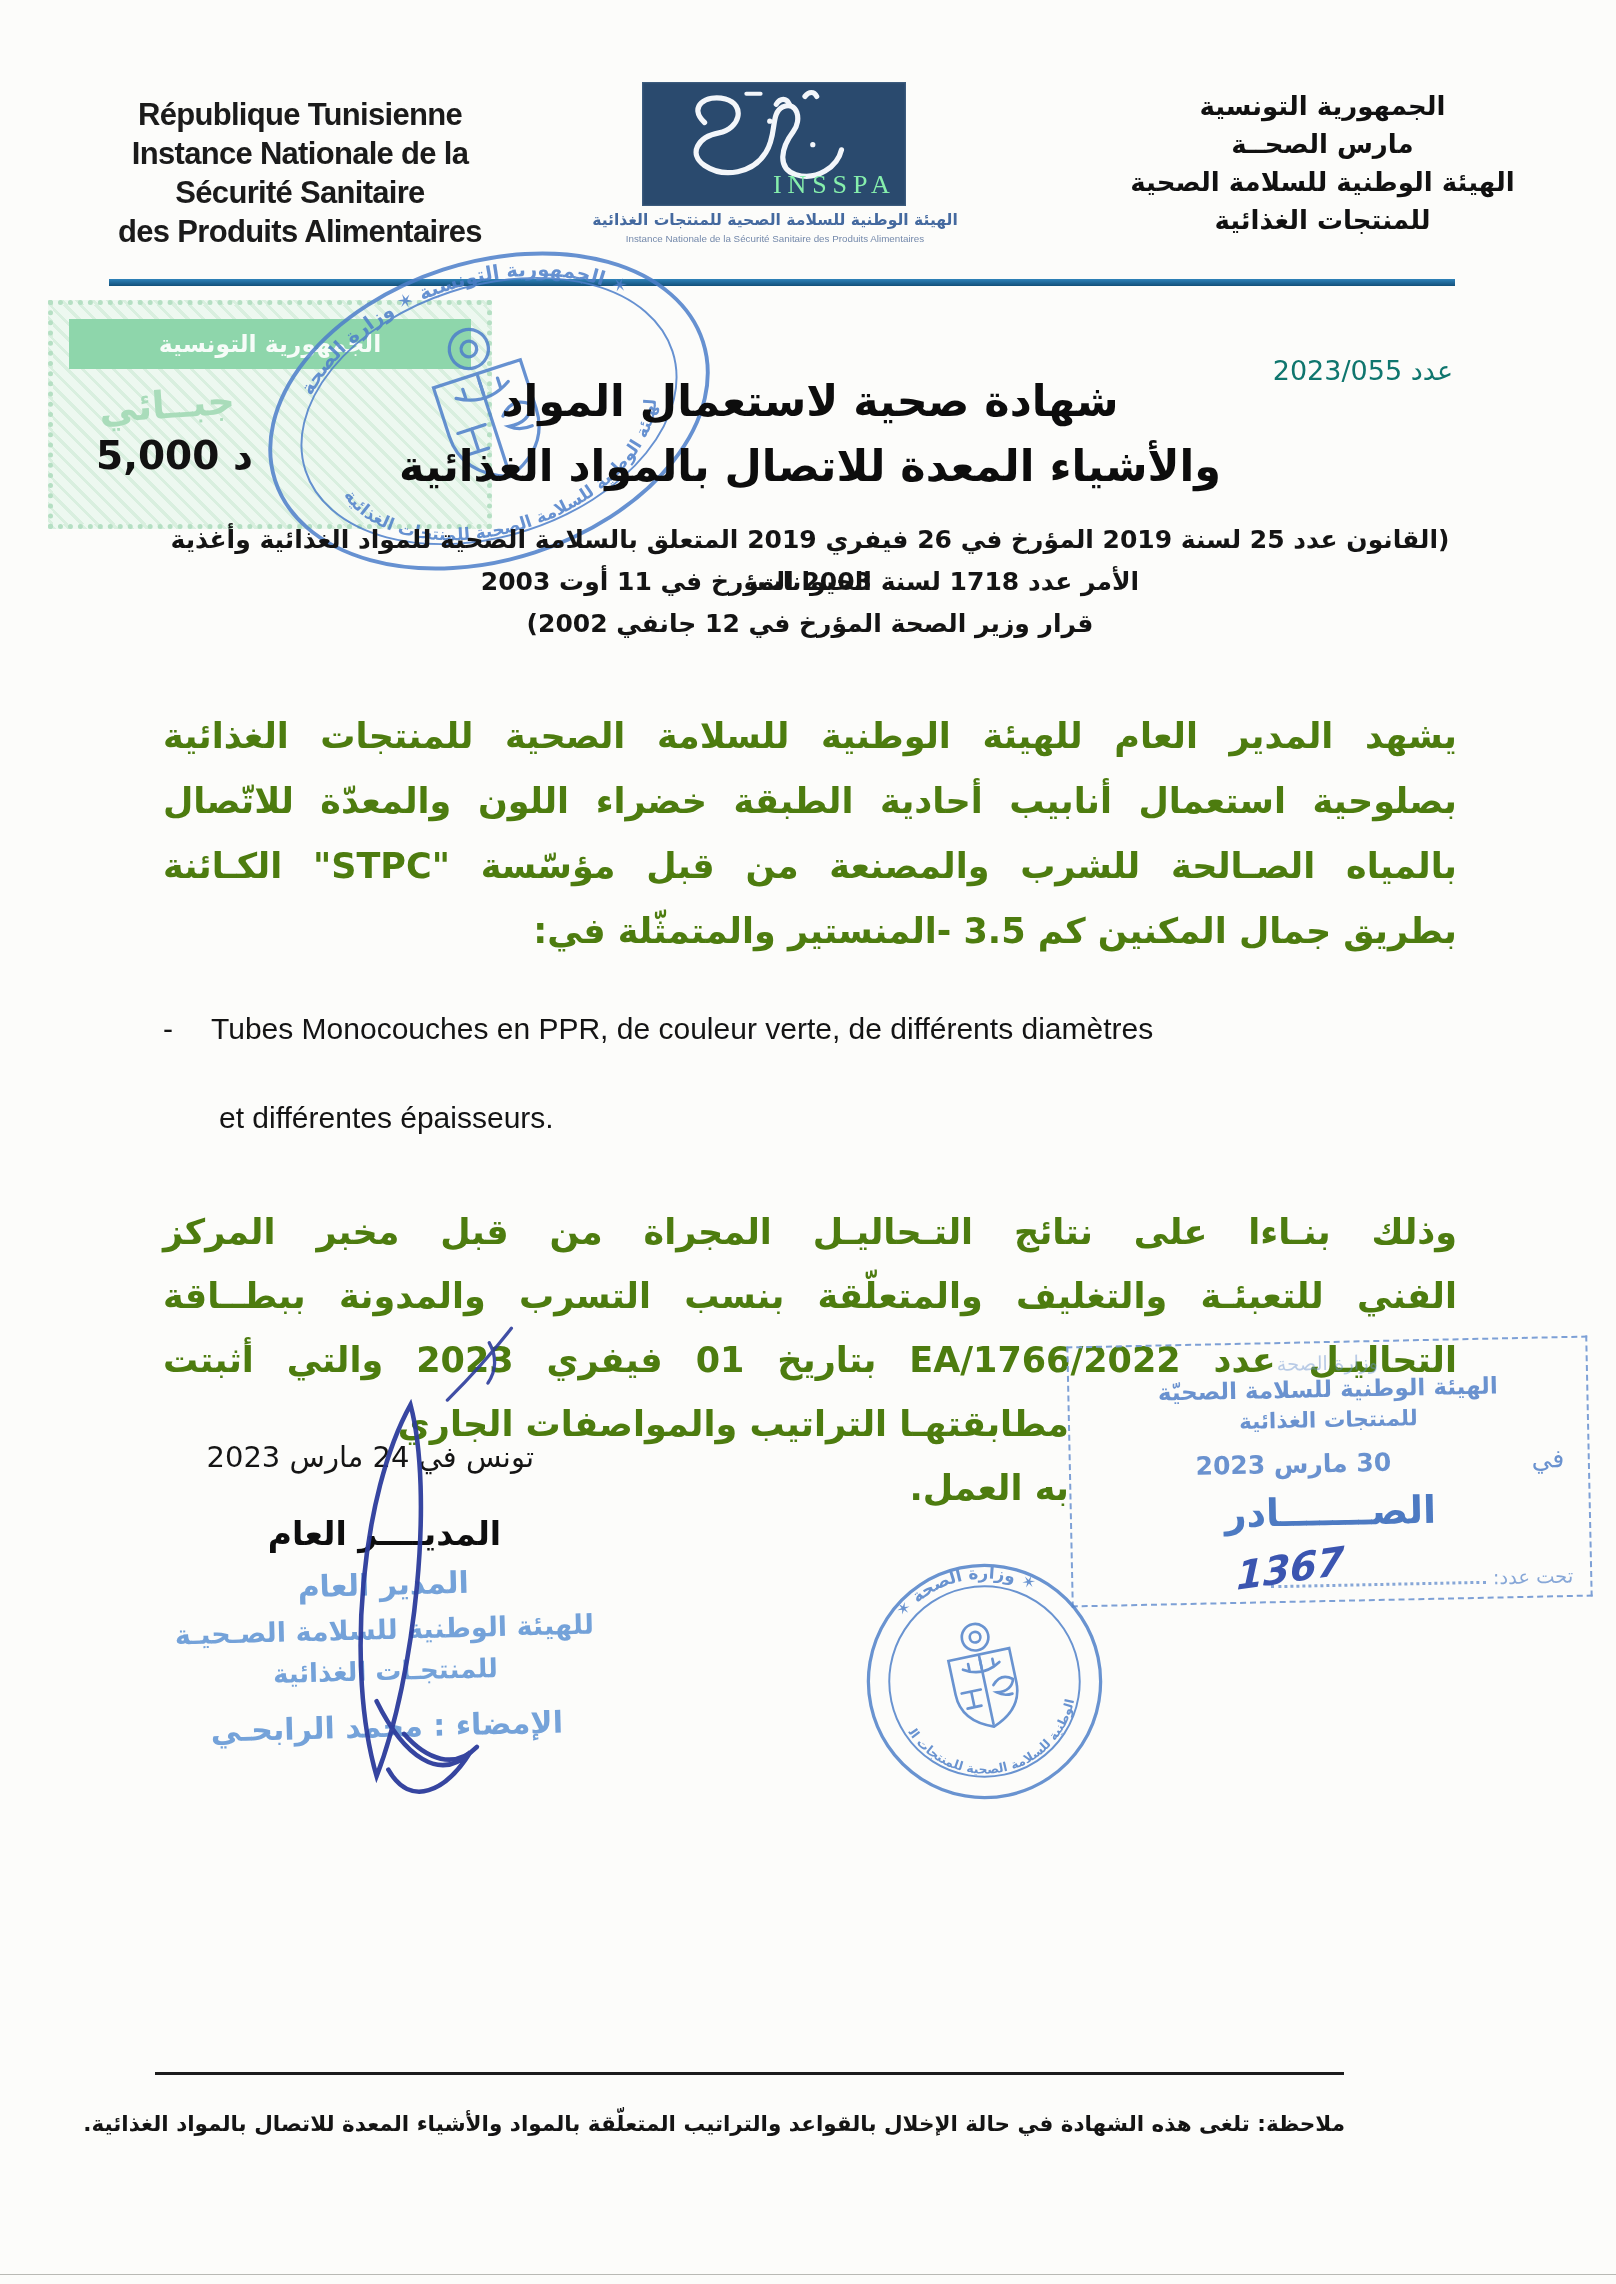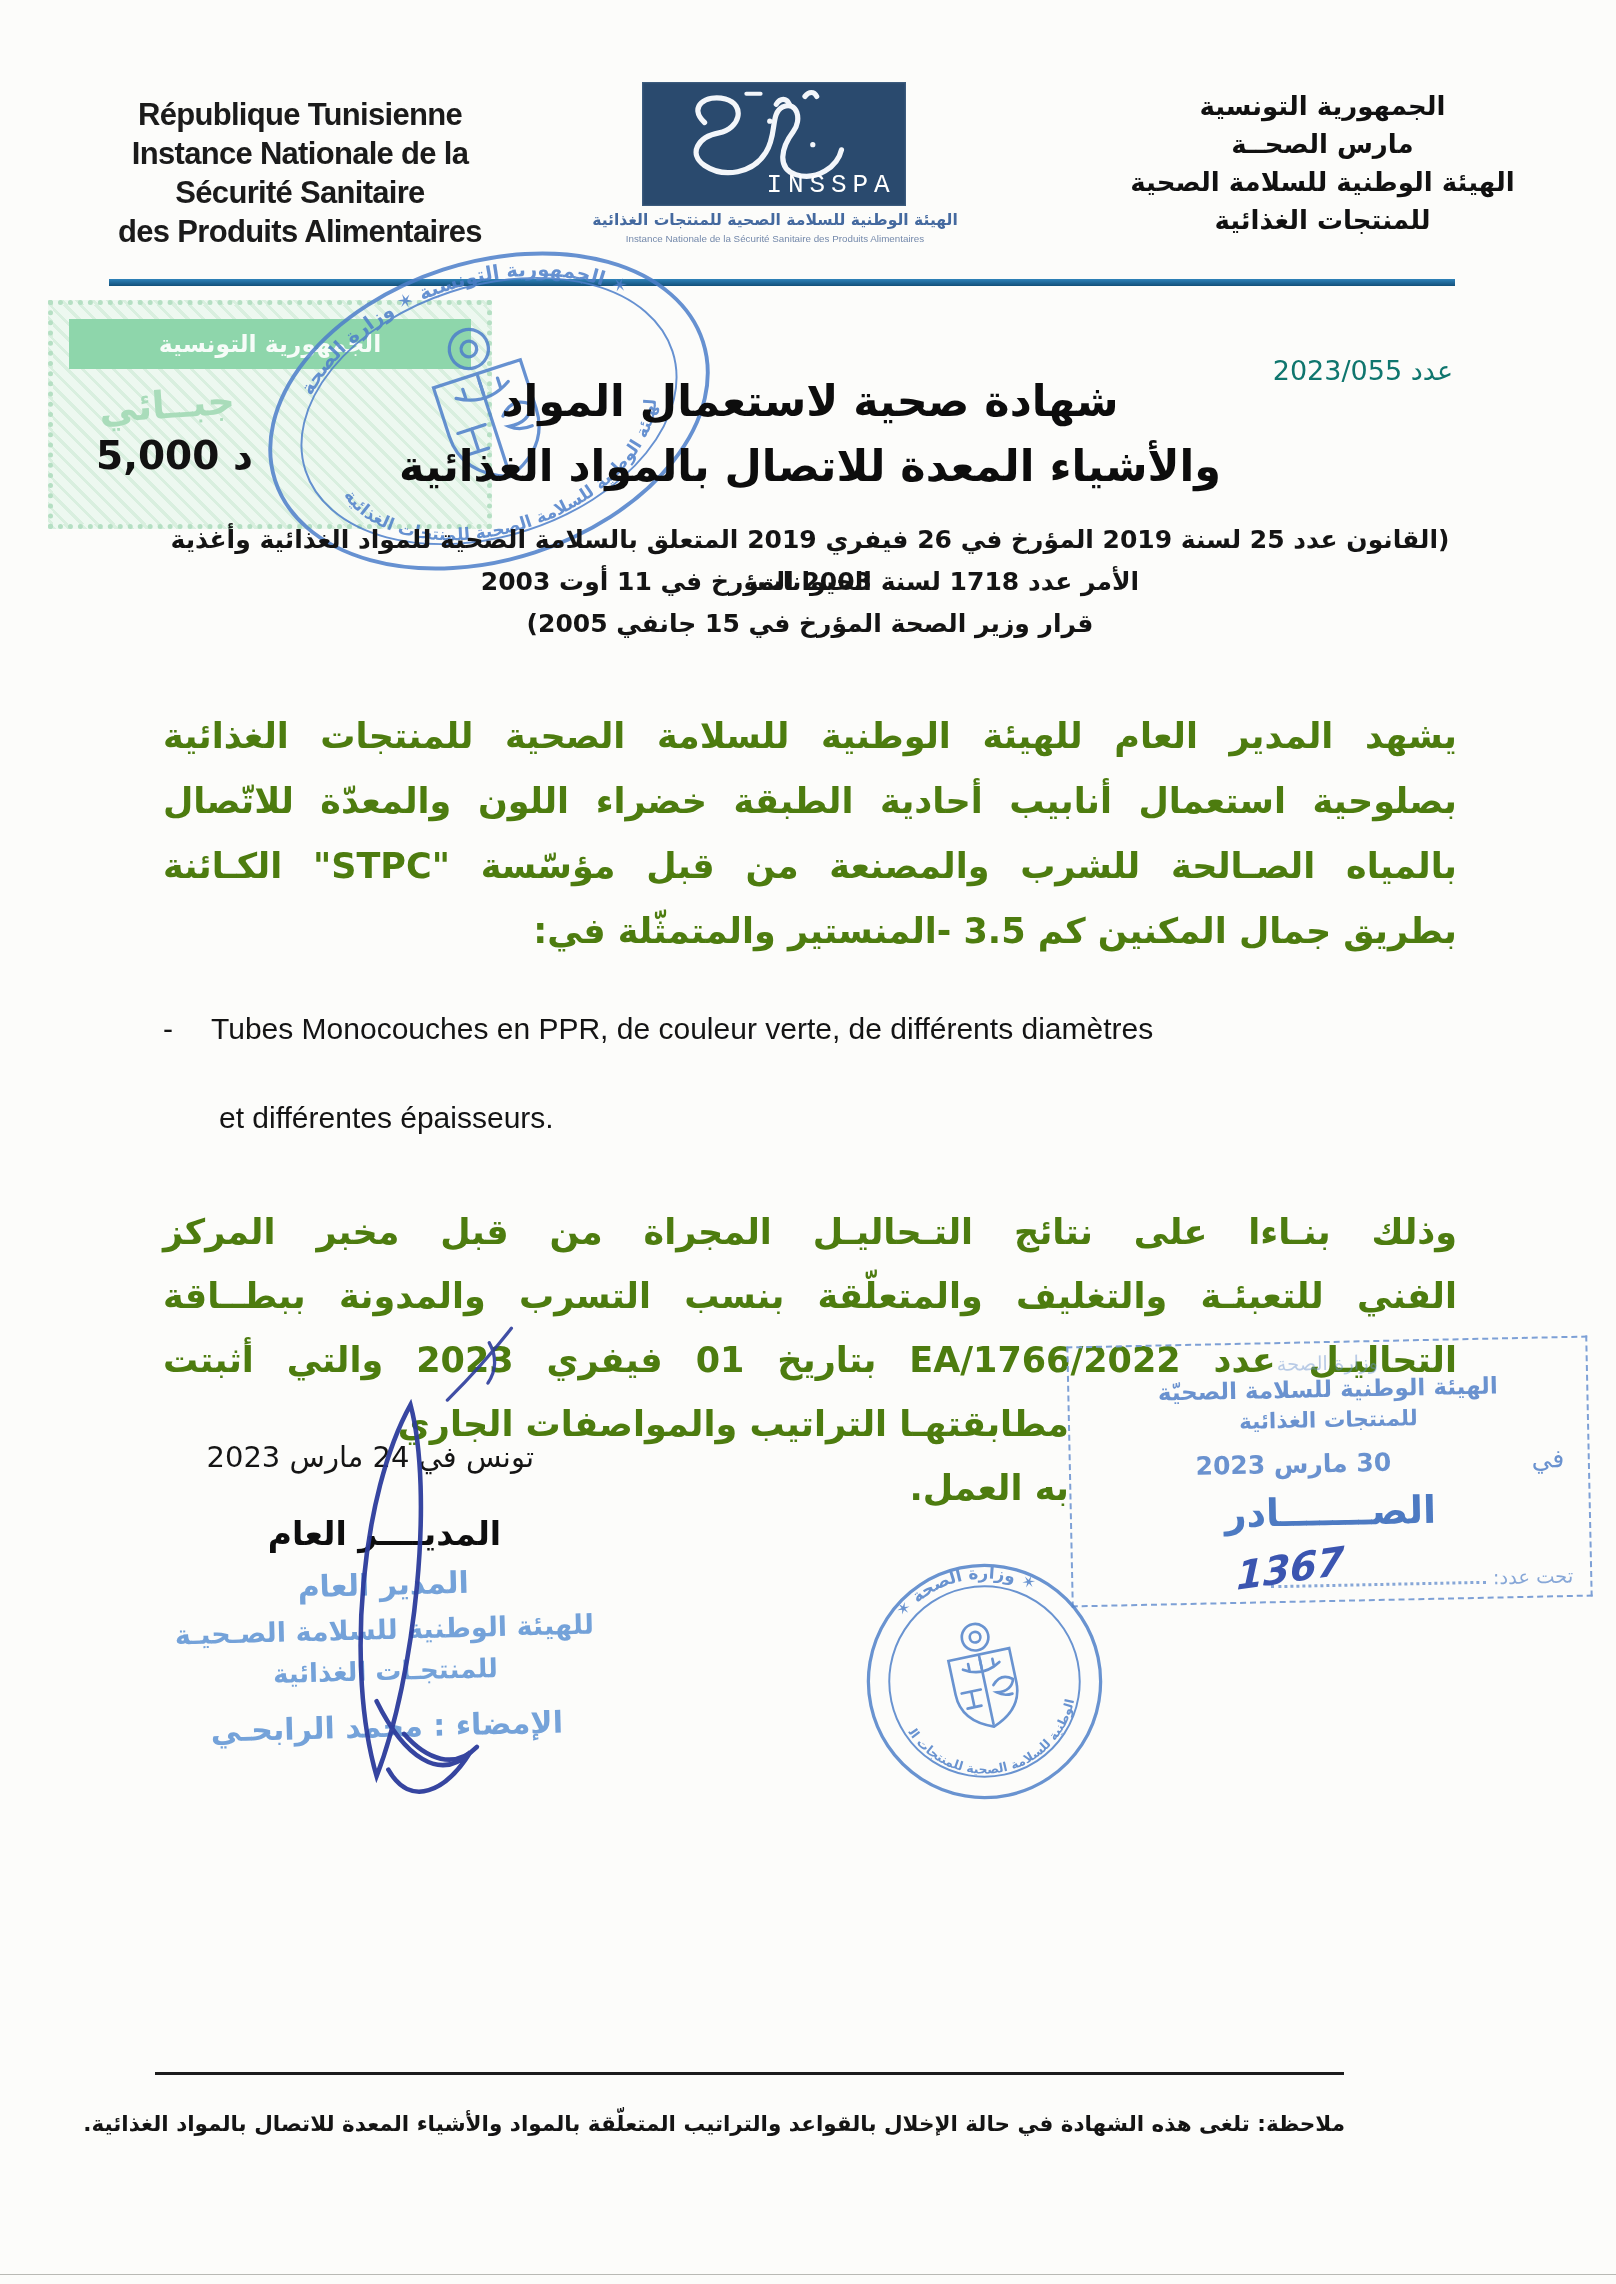--- a/index.html
+++ b/index.html
@@ -8,22 +8,22 @@
   .abs{position:absolute;}
 
   
   .hdr-fr{left:72px;top:95px;width:456px;text-align:center;
           font-family:"Liberation Sans",sans-serif;font-weight:bold;
           font-size:31px;line-height:39px;letter-spacing:-0.7px;color:#1b1b1b;}
   .hdr-ar{left:1101px;top:87px;width:443px;text-align:center;direction:rtl;
           font-weight:bold;font-size:26px;line-height:38px;color:#111;}
   .logo-box{left:642px;top:82px;width:264px;height:124px;background:#2a4a6e;
             box-shadow:0 0 0 1.3px #3c5b7d inset;}
-  .logo-acronym{position:absolute;right:10.4px;bottom:6.5px;color:#ffffff;
-                font-family:Liberation Mono, monospace;font-size:26px;letter-spacing:5.9px;}
+  .logo-acronym{position:absolute;right:10.4px;bottom:6.5px;color:#86efac;
+                font-family:Liberation Serif, serif;font-size:26px;letter-spacing:5.9px;}
   .logo-cap-ar{left:573px;top:211px;width:404px;text-align:center;direction:rtl;
                color:#44699f;font-weight:bold;font-size:15.6px;}
   .logo-cap-fr{left:573px;top:233px;width:404px;text-align:center;
                font-family:"Liberation Sans",sans-serif;color:#7489ab;font-size:9.8px;}
   .sep{left:109px;top:279px;width:1346px;height:7.2px;
        background:linear-gradient(#2f83ba,#13507a);}
 
   
   .fiscal{left:48px;top:300px;width:444px;height:229px;
           background:repeating-linear-gradient(45deg,#edf8f0 0 7.8px,#d9efdf 7.8px 11px);
@@ -170,21 +170,21 @@
   <div class="abs refno">عدد 2023/055</div>
 
   <div class="abs title">
     <div class="t1">شهادة صحية لاستعمال المواد</div>
     <div class="t1">والأشياء المعدة للاتصال بالمواد الغذائية</div>
   </div>
 
   <div class="abs legal">
     <div class="lgl">(القانون عدد 25 لسنة 2019 المؤرخ في 26 فيفري 2019 المتعلق بالسلامة الصحية للمواد الغذائية وأغذية الحيوانات،</div>
     <div class="lgl">الأمر عدد 1718 لسنة 2003 المؤرخ في 11 أوت 2003</div>
-    <div class="lgl">قرار وزير الصحة المؤرخ في 15 جانفي 2005)</div>
+    <div class="lgl">قرار وزير الصحة المؤرخ في 12 جانفي 2002)</div>
   </div>
 
   <div class="abs para p1">
     <div class="ln just">يشهد المدير العام للهيئة الوطنية للسلامة الصحية للمنتجات الغذائية</div>
     <div class="ln just">بصلوحية استعمال أنابيب أحادية الطبقة خضراء اللون والمعدّة للاتّصال</div>
     <div class="ln just">بالمياه الصـالحة للشرب والمصنعة من قبل مؤسّسة "STPC" الكـائنة</div>
     <div class="ln ral">بطريق جمال المكنين كم 3.5 -المنستير والمتمثّلة في:</div>
   </div>
 
   <div class="abs bullet">

